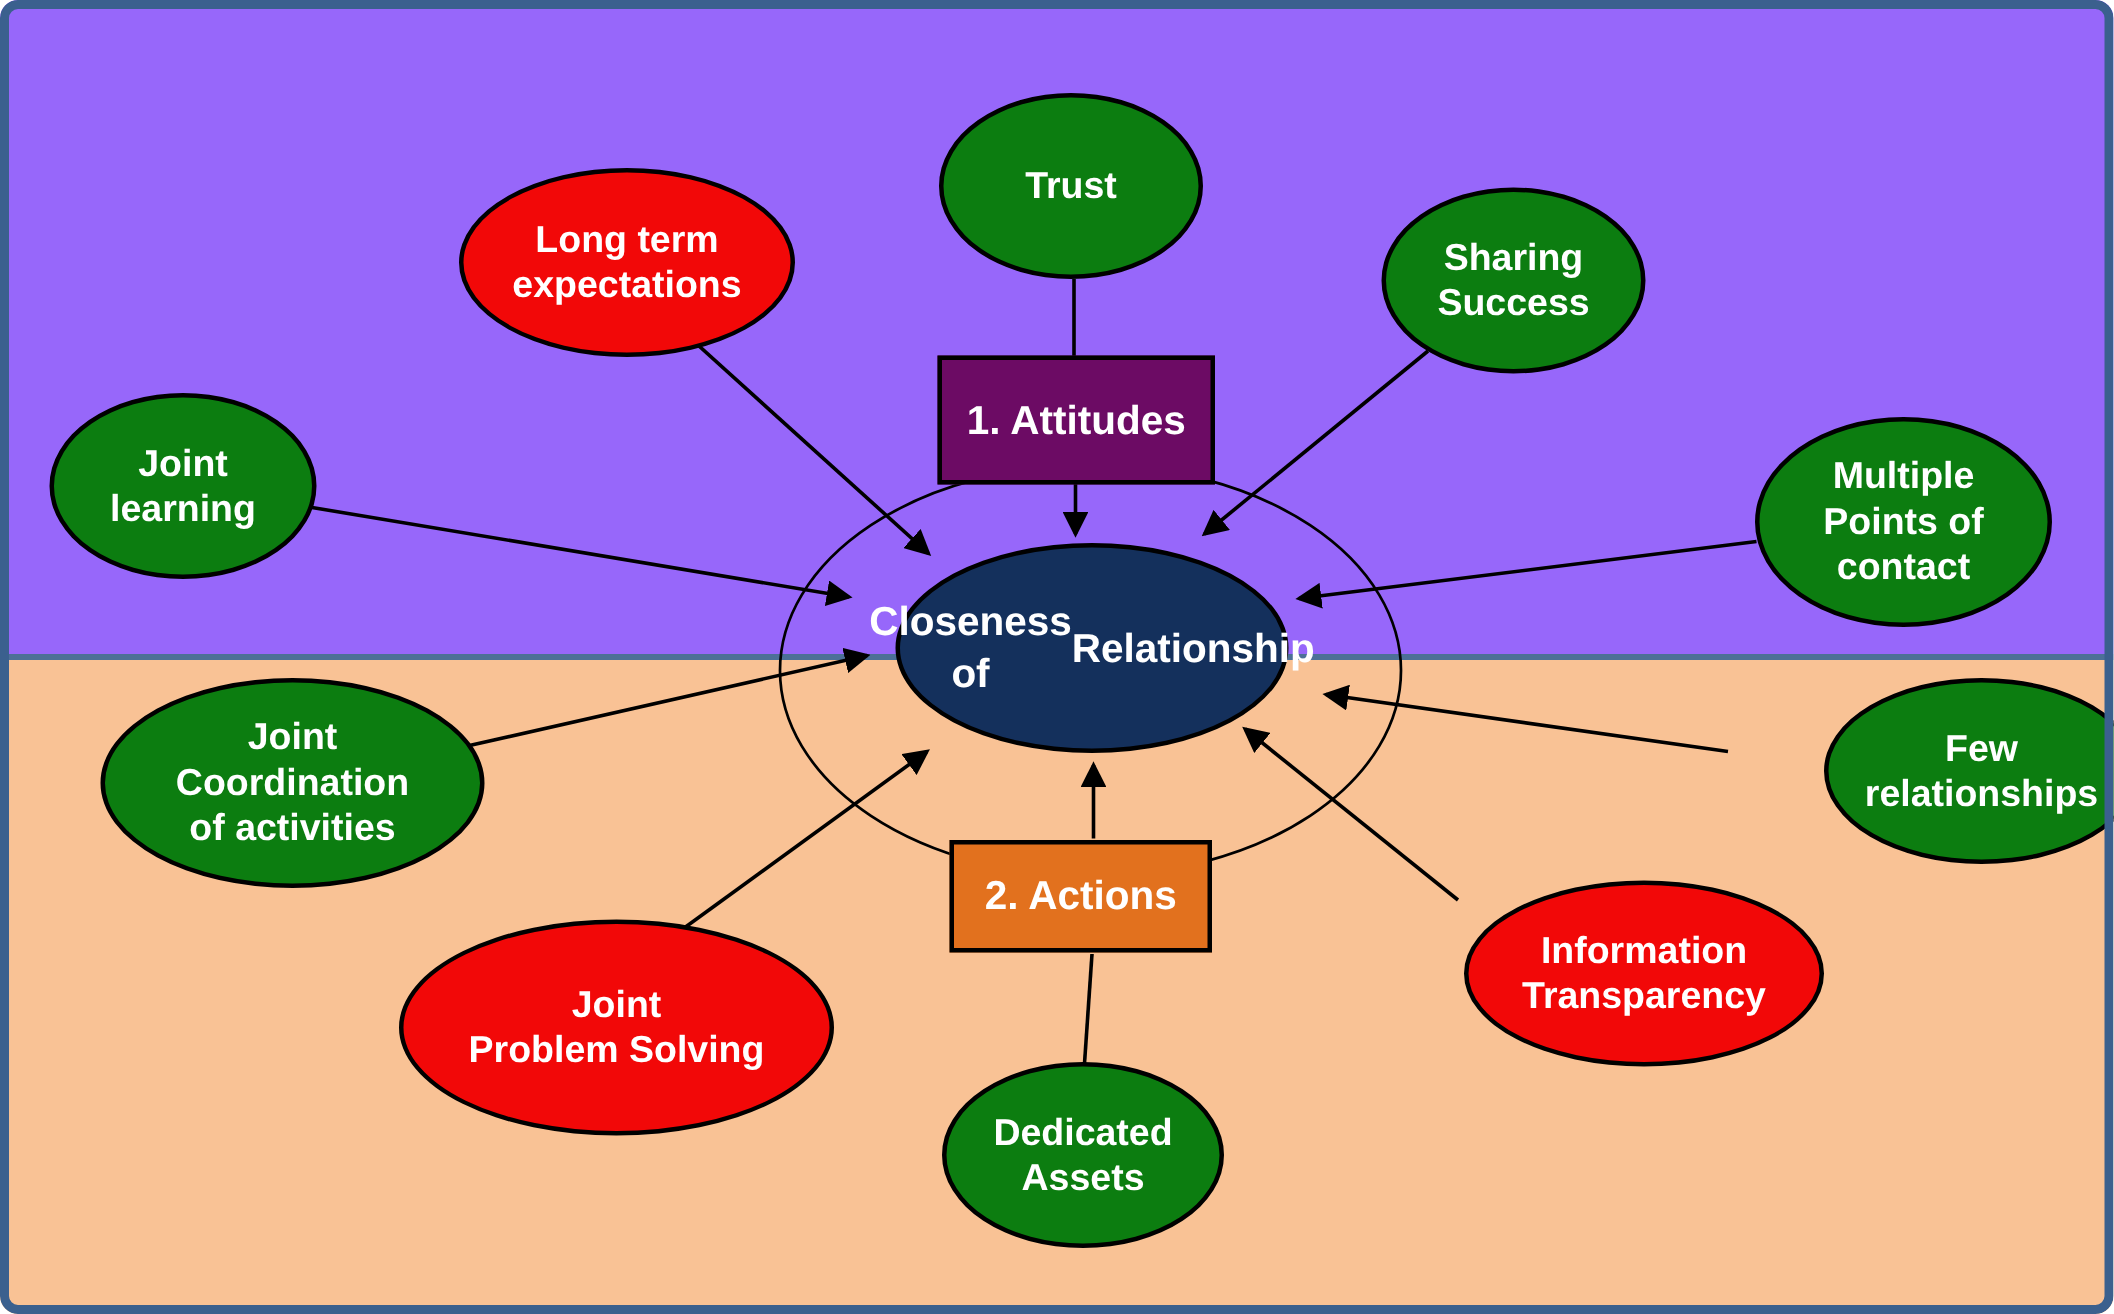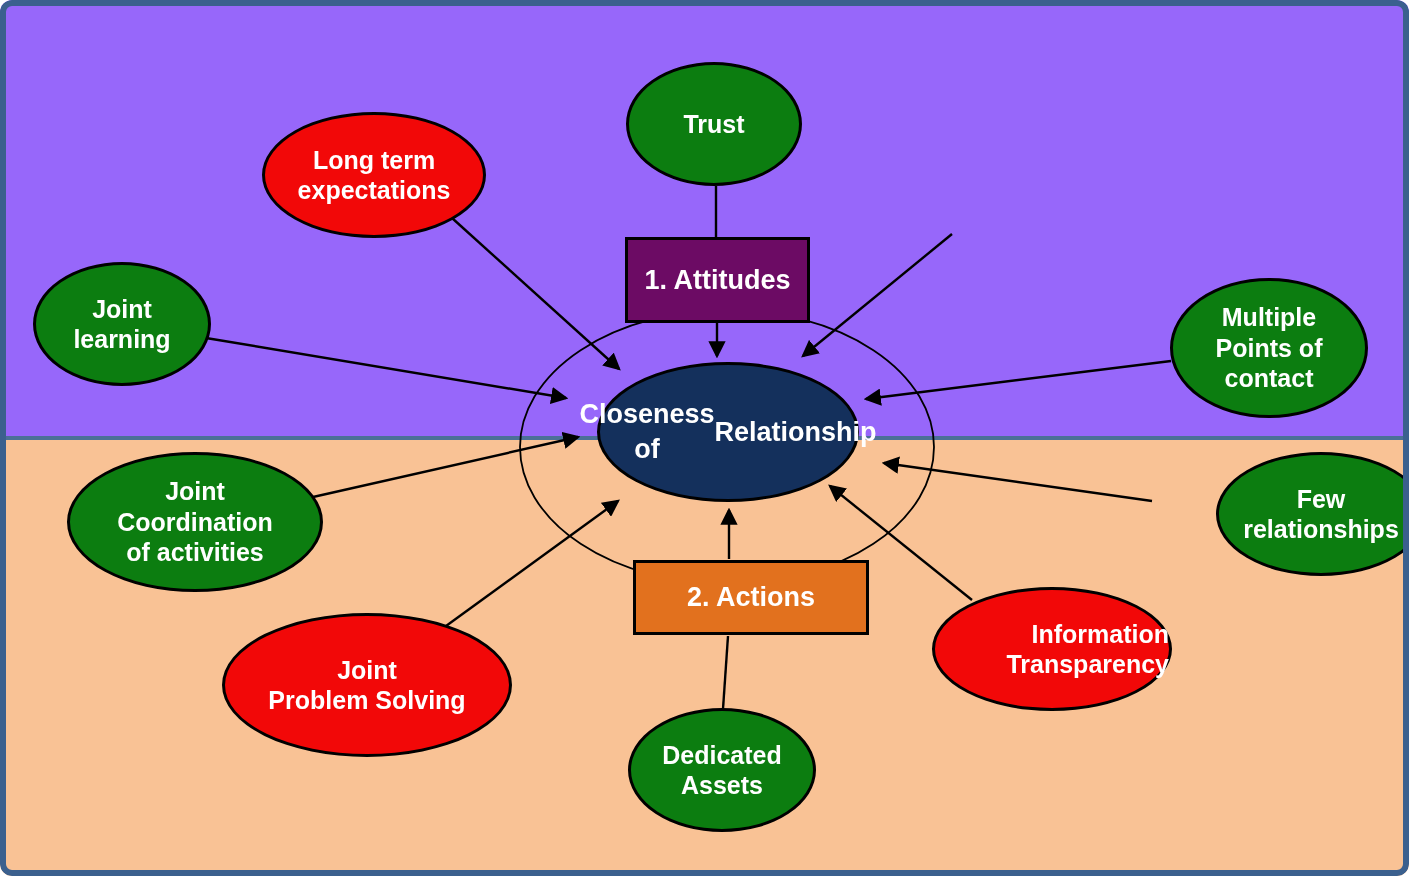--- a/index.html
+++ b/index.html
@@ -24,57 +24,57 @@
 
   
   .node{
     position:absolute;z-index:3;border-radius:50%;
     border:3px solid var(--line);
     display:flex;flex-direction:column;align-items:center;justify-content:center;
     color:#ffffff;font-weight:bold;font-size:25px;line-height:1.22;text-align:center;
     box-sizing:border-box;
   }
   .node[data-color="green"]{background:var(--node_green);}
-  .node[data-color="red"]{background:var(--node_red);}
+  .node[data-color="red"]{background:var(--node_red);margin-left:44px;}
   .node .ln{display:block;}
 
   #center-node{
     position:absolute;z-index:3;border-radius:50%;
     left:597px;top:362px;width:262px;height:140px;
     background:var(--center_navy);border:3px solid var(--line);
     display:flex;flex-direction:row;align-items:center;justify-content:center;
     color:#fff;font-weight:bold;font-size:27px;line-height:1.28;text-align:center;
     box-sizing:border-box;
   }
 
   
   .section-box{
     position:absolute;z-index:4;border:3px solid var(--line);
     display:flex;align-items:center;justify-content:center;
     color:#fff;font-weight:bold;font-size:27px;box-sizing:border-box;
   }
   #attitudes-box{left:625px;top:237px;width:185px;height:86px;background:var(--attitudes_box);}
-  #actions-box{left:633px;top:560px;width:236px;height:75px;background:var(--actions_box);}
+  #actions-box{left:633px;top:560px;width:175px;height:75px;background:var(--actions_box);}
 
   
   #frame{
     position:absolute;inset:0;z-index:6;pointer-events:none;
     border:6px solid var(--frame);border-radius:12px;
   }
 
   
   #node-trust{left:626px;top:62px;width:176px;height:124px;}
   #node-long-term{left:262px;top:112px;width:224px;height:126px;}
   #node-sharing{left:921px;top:125px;width:176px;height:124px;}
   #node-joint-learning{left:33px;top:262px;width:178px;height:124px;}
   #node-multiple-points{left:1170px;top:278px;width:198px;height:140px;}
   #node-joint-coordination{left:67px;top:452px;width:256px;height:140px;}
   #node-joint-problem{left:222px;top:613px;width:290px;height:144px;}
   #node-dedicated{left:628px;top:708px;width:188px;height:124px;}
-  #node-info-transparency{left:932px;top:587px;width:240px;height:124px;align-items:flex-end;}
+  #node-info-transparency{left:932px;top:587px;width:240px;height:124px;}
   #node-few-relationships{left:1216px;top:452px;width:210px;height:124px;}
 </style>
 </head>
 <body>
 
 <div id="canvas">
 
   <div class="region" id="region-attitudes"></div>
   <div class="region" id="region-divider"></div>
   <div class="region" id="region-actions"></div>
@@ -104,20 +104,24 @@
 
   <div class="node" id="node-trust" data-color="green">
     <span class="ln">Trust</span>
   </div>
 
   <div class="node" id="node-long-term" data-color="red">
     <span class="ln">Long term</span>
     <span class="ln">expectations</span>
   </div>
 
+  <div class="node" id="node-sharing" data-color="green">
+    <span class="ln">Sharing</span>
+    <span class="ln">Success</span>
+  </div>
 
   <div class="node" id="node-joint-learning" data-color="green">
     <span class="ln">Joint</span>
     <span class="ln">learning</span>
   </div>
 
   <div class="node" id="node-multiple-points" data-color="green">
     <span class="ln">Multiple</span>
     <span class="ln">Points of</span>
     <span class="ln">contact</span>

